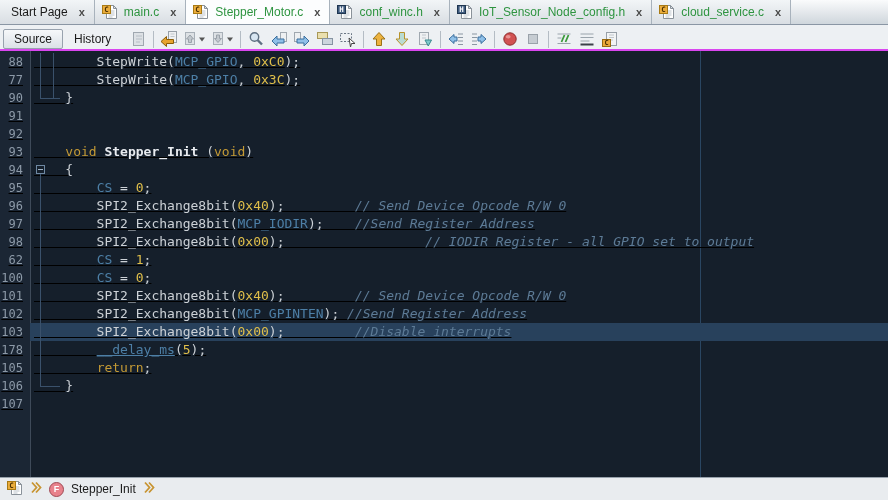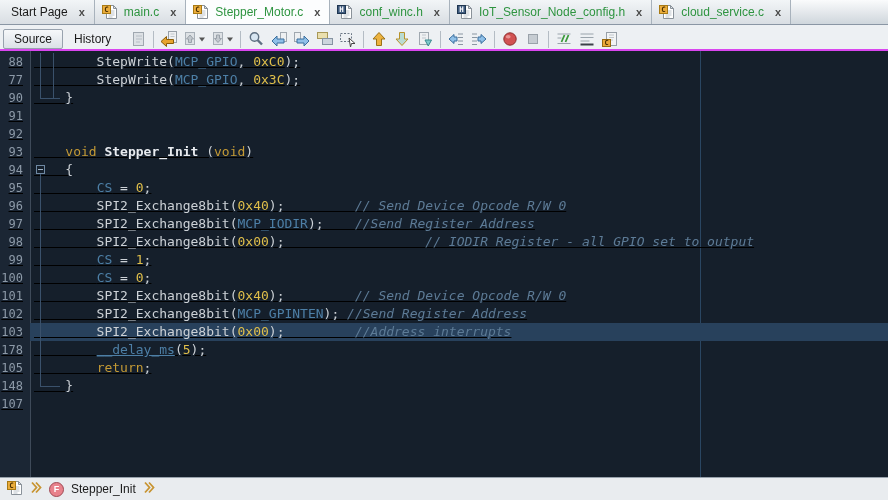--- a/index.html
+++ b/index.html
@@ -309,49 +309,49 @@
         </div>
         <div class="crow">
           <span class="lnum">97</span>
           <pre class="ctext"><span class="s-p">        SPI2_Exchange8bit(</span><span class="s-m">MCP_IODIR</span><span class="s-p">);    </span><span class="s-c">//Send Register Address</span></pre>
         </div>
         <div class="crow">
           <span class="lnum">98</span>
           <pre class="ctext"><span class="s-p">        SPI2_Exchange8bit(</span><span class="s-n">0x00</span><span class="s-p">);                  </span><span class="s-c">// IODIR Register - all GPIO set to output</span></pre>
         </div>
         <div class="crow">
-          <span class="lnum">99</span>
+          <span class="lnum">62</span>
           <pre class="ctext"><span class="s-p">        </span><span class="s-m">CS</span><span class="s-p"> = </span><span class="s-n">1</span><span class="s-p">;</span></pre>
         </div>
         <div class="crow">
           <span class="lnum">100</span>
           <pre class="ctext"><span class="s-p">        </span><span class="s-m">CS</span><span class="s-p"> = </span><span class="s-n">0</span><span class="s-p">;</span></pre>
         </div>
         <div class="crow">
           <span class="lnum">101</span>
           <pre class="ctext"><span class="s-p">        SPI2_Exchange8bit(</span><span class="s-n">0x40</span><span class="s-p">);         </span><span class="s-c">// Send Device Opcode R/W 0</span></pre>
         </div>
         <div class="crow">
           <span class="lnum">102</span>
           <pre class="ctext"><span class="s-p">        SPI2_Exchange8bit(</span><span class="s-m">MCP_GPINTEN</span><span class="s-p">); </span><span class="s-c">//Send Register Address</span></pre>
         </div>
         <div class="crow cur">
           <span class="lnum">103</span>
-          <pre class="ctext"><span class="s-p">        SPI2_Exchange8bit(</span><span class="s-n">0x00</span><span class="s-p">);         </span><span class="s-c">//Address interrupts</span></pre>
+          <pre class="ctext"><span class="s-p">        SPI2_Exchange8bit(</span><span class="s-n">0x00</span><span class="s-p">);         </span><span class="s-c">//Disable interrupts</span></pre>
         </div>
         <div class="crow">
           <span class="lnum">178</span>
           <pre class="ctext"><span class="s-p">        </span><span class="s-u">__delay_ms</span><span class="s-p">(</span><span class="s-n">5</span><span class="s-p">);</span></pre>
         </div>
         <div class="crow">
           <span class="lnum">105</span>
           <pre class="ctext"><span class="s-p">        </span><span class="s-k">return</span><span class="s-p">;</span></pre>
         </div>
         <div class="crow">
-          <span class="lnum">148</span>
+          <span class="lnum">106</span>
           <pre class="ctext"><span class="s-p">    }</span></pre>
         </div>
         <div class="crow">
           <span class="lnum">107</span>
           <pre class="ctext"></pre>
         </div>
       </div>
 
     <div class="fold" style="left:40px;top:2px;width:1px;height:45px;"></div>
     <div class="fold" style="left:53px;top:2px;width:1px;height:45px;"></div>

